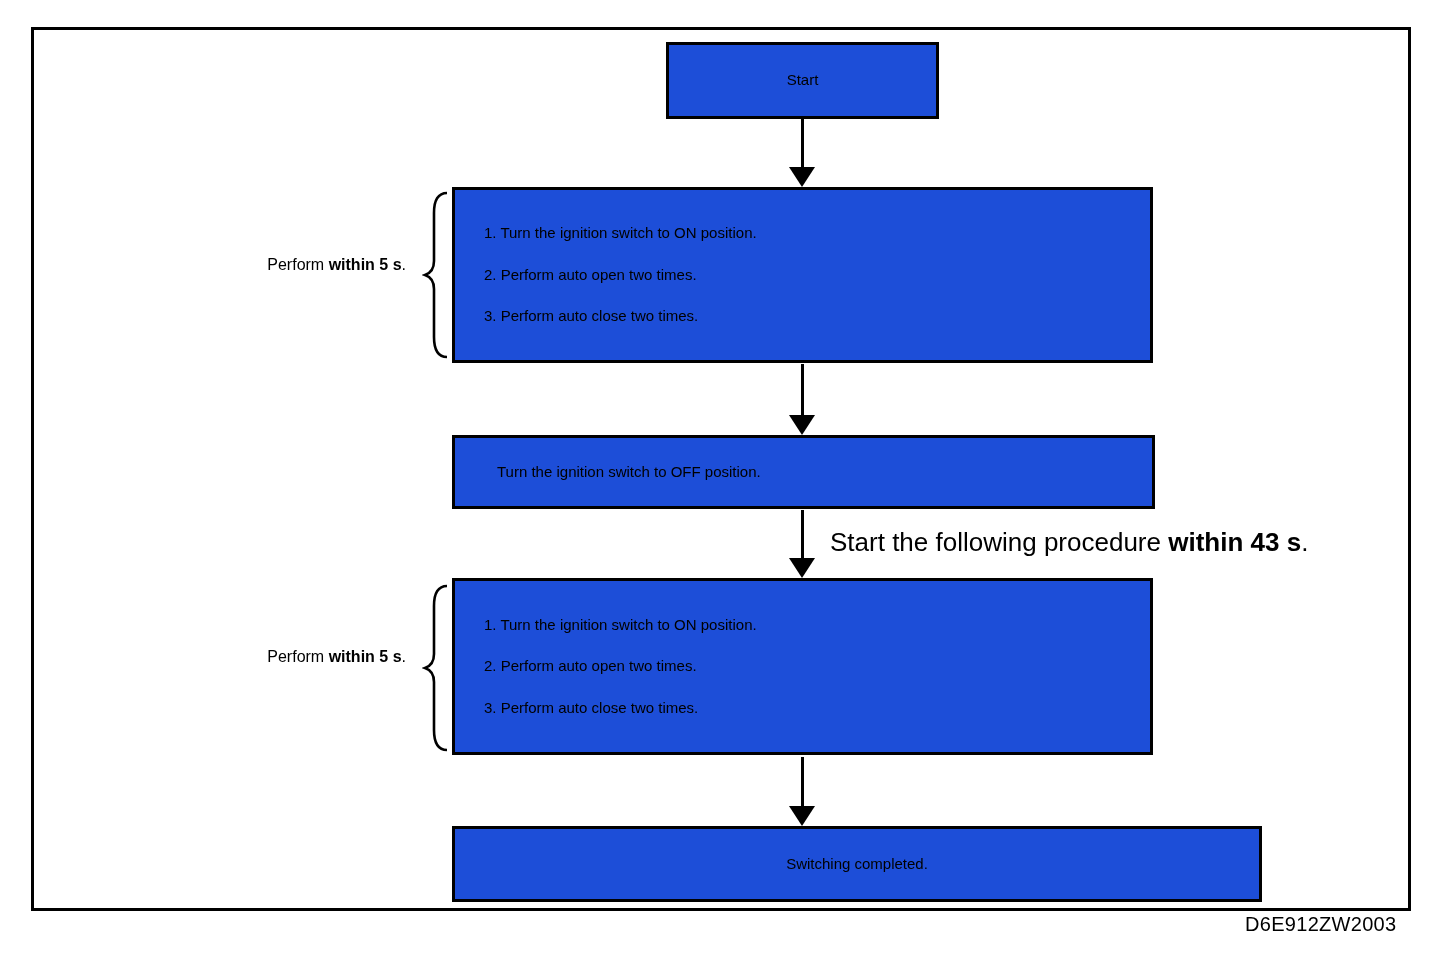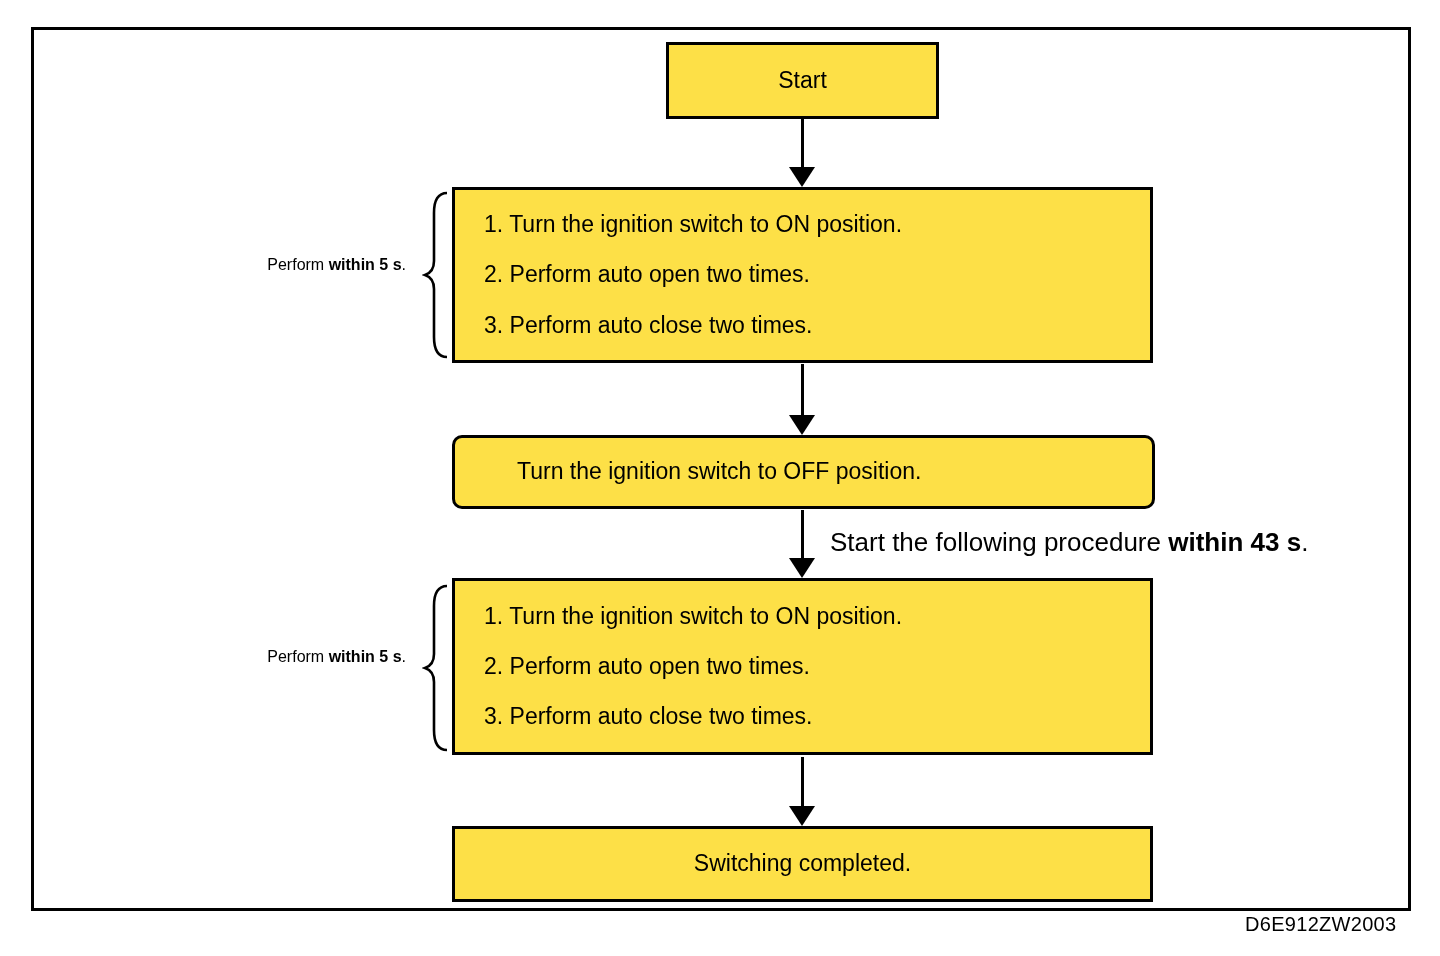--- a/index.html
+++ b/index.html
@@ -14,22 +14,22 @@
   .frame {
     position: absolute;
     left: 31px; top: 27px;
     width: 1380px; height: 884px;
     border: 3px solid #000;
     background: #fff;
   }
   .box {
     position: absolute;
     border: 3px solid #000;
-    background: #fde047;
-    font-size: 23px;
+    background: #1d4ed8;
+    font-size: 15px;
     line-height: 1.1;
   }
   .box.centered {
     display: flex;
     align-items: center;
     justify-content: center;
   }
   .start-box {
     left: 666px; top: 42px;
     width: 273px; height: 77px;
@@ -43,26 +43,25 @@
     gap: 25px;
     padding-left: 29px;
   }
   .step-box-1 { top: 187px; height: 176px; }
   .step-box-2 { top: 578px; height: 177px; }
   .off-box {
     left: 452px; top: 435px;
     width: 703px; height: 74px;
     display: flex;
     align-items: center;
-    padding-left: 62px;
-    border-radius: 10px;
+    padding-left: 42px;
   }
   .end-box {
     left: 452px; top: 826px;
-    width: 701px; height: 76px;
+    width: 810px; height: 76px;
   }
   .arrow { position: absolute; }
   .arrow .stem {
     position: absolute;
     width: 3px;
     background: #000;
     left: 0; top: 0;
   }
   .arrow .head {
     position: absolute;

